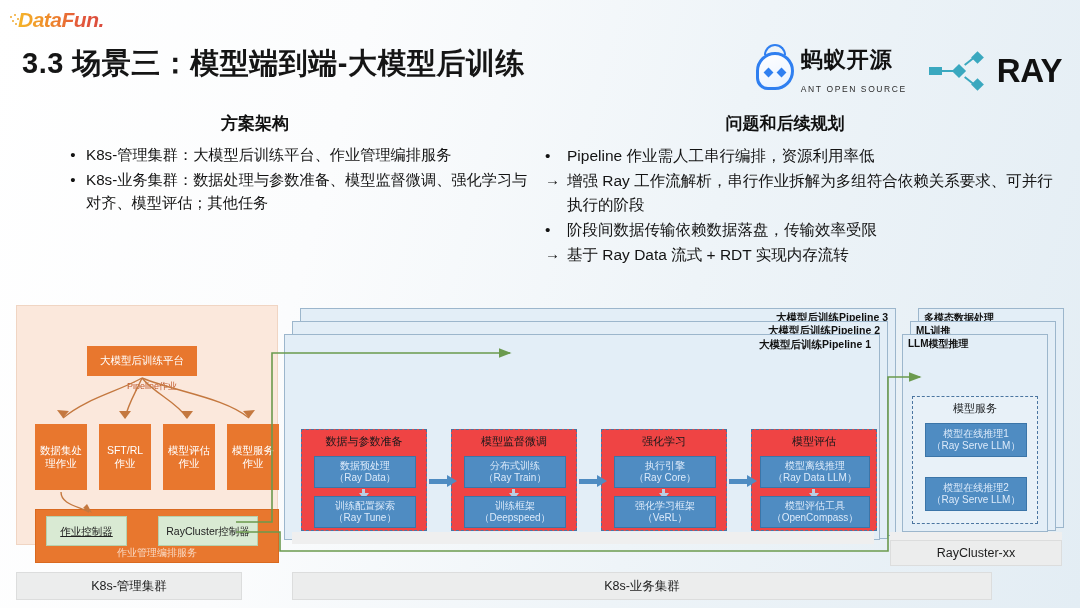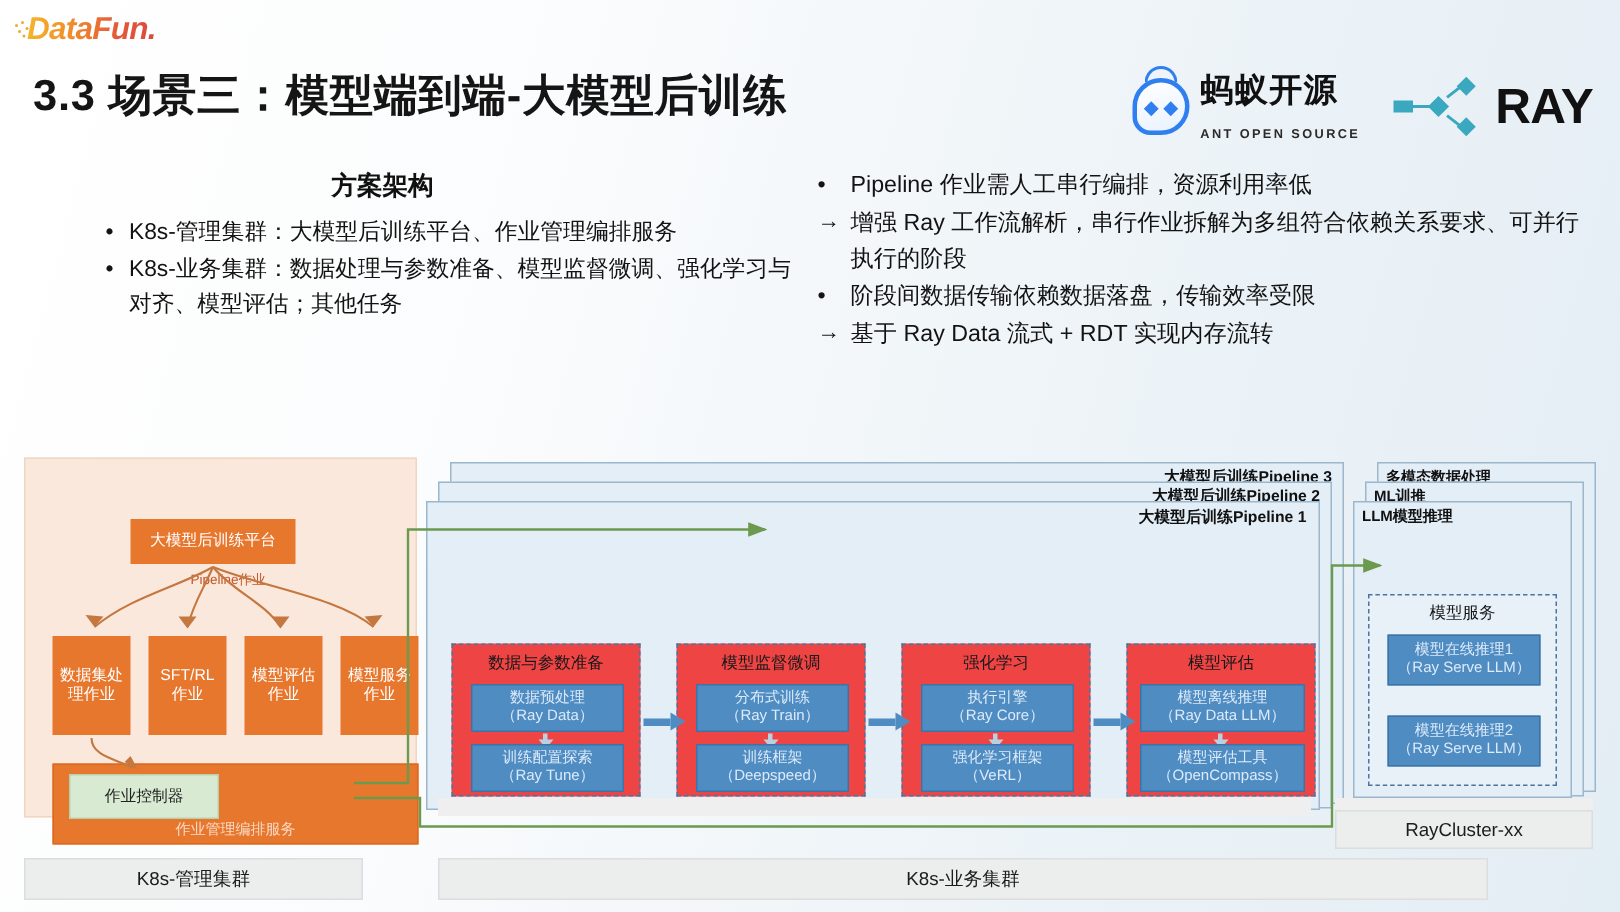--- a/index.html
+++ b/index.html
@@ -41,21 +41,21 @@
   }
   .ant-mark::before, .ant-mark::after {
     content:''; position:absolute; width:7px; height:7px; background:#2f7ff0; transform: rotate(45deg);
   }
   .ant-mark::before { left:6px; top:14px; }
   .ant-mark::after  { right:6px; top:14px; }
   .ant-antenna { position:absolute; top:-11px; left:5px; width:22px; height:11px;
      border:2.5px solid #2f7ff0; border-bottom:none; border-radius:11px 11px 0 0; }
   .ant-texts { line-height: 1.05; }
   .ant-cn { font-size: 22px; font-weight: bold; color:#111; letter-spacing:1px; }
-  .ant-en { font-size: 8.5px; font-weight: bold; color:#2b2b2b; letter-spacing: 1.6px; margin-top:14px;}
+  .ant-en { font-size: 8.5px; font-weight: normal; color:#2b2b2b; letter-spacing: 1.6px; margin-top:14px;}
   .ray-logo { display:flex; align-items:center; gap:10px; }
   .ray-mark { position: relative; width: 58px; height: 38px; }
   .ray-mark span { position:absolute; background:#3aa8bf; }
   .ray-word { font-size: 33px; font-weight: bold; color:#111; letter-spacing:-0.5px; }
 
   
   .col { position: absolute; top: 112px; }
   .col.left  { left: 60px;  width: 480px; }
   .col.right { left: 545px; width: 520px; }
   .col h3 { text-align:center; font-size:17px; font-weight:bold; color:#101010; margin-bottom:9px; }
@@ -82,21 +82,21 @@
   .pipeline-label { position:absolute; left:110px; top:74px; font-size:9px; color:#c0582a; }
   .job-box { top:118px; width:52px; height:66px; padding:0 3px; }
   .job1 { left:18px; } .job2 { left:82px; } .job3 { left:146px; } .job4 { left:210px; }
   .orch-box { position:absolute; left:18px; top:203px; width:244px; height:54px;
               background:#e8772e; border:1px solid #d9691f; }
   .orch-title { position:absolute; left:0; bottom:2px; width:100%; text-align:center;
                 font-size:10px; color:#f8d9c4; }
   .gbox { position:absolute; top:6px; height:30px; background:#d9ead3; border:1px solid #b7d1ad;
           color:#222; font-size:10.5px; display:flex; align-items:center; justify-content:center;
           text-align:center; line-height:1.2; }
-  .gbox1 { left:10px; width:100px; }
+  .gbox1 { left:10px; width:81px;text-decoration:underline; }
   .gbox2 { left:122px; width:100px; }
 
   .bar { position:absolute; background:#eceded; border:1px solid #dcdddd; color:#1c1c1c;
          display:flex; align-items:center; justify-content:center; font-size:12.5px; }
   .bar-k8s-mgmt { left:16px; top:272px; width:226px; height:28px; }
   .bar-k8s-biz  { left:292px; top:272px; width:700px; height:28px; }
   .bar-rc01 { left:292px; top:240px; width:582px; height:26px; }
   .bar-rcxx { left:890px; top:240px; width:172px; height:26px; }
   .plate { position:absolute; background:#efefef; }
   .plate1 { left:292px; top:232px; width:582px; height:12px; }
@@ -203,20 +203,21 @@
       <span class="tx">K8s-管理集群：大模型后训练平台、作业管理编排服务</span>
     </li>
     <li>
       <span class="mk">•</span>
       <span class="tx">K8s-业务集群：数据处理与参数准备、模型监督微调、强化学习与对齐、模型评估；其他任务</span>
     </li>
   </ul>
 </div>
 
 <div class="col right">
+  <h3>问题和后续规划</h3>
   <ul class="bullets">
     <li>
       <span class="mk">•</span>
       <span class="tx">Pipeline 作业需人工串行编排，资源利用率低</span>
     </li>
     <li class="arrow-li">
       <span class="mk">→</span>
       <span class="tx">增强 Ray 工作流解析，串行作业拆解为多组符合依赖关系要求、可并行执行的阶段</span>
     </li>
     <li>
@@ -236,20 +237,21 @@
     <div class="obox platform-box">大模型后训练平台</div>
     <div class="pipeline-label">Pipeline作业</div>
 
     <div class="obox job-box job1">数据集处理作业</div>
     <div class="obox job-box job2">SFT/RL作业</div>
     <div class="obox job-box job3">模型评估作业</div>
     <div class="obox job-box job4">模型服务作业</div>
 
     <div class="orch-box">
       <div class="gbox gbox1">作业控制器</div>
+      <div class="gbox gbox2">RayCluster控制器</div>
       <div class="orch-title">作业管理编排服务</div>
     </div>
 
     <svg width="262" height="240" style="position:absolute;left:0;top:0;pointer-events:none">
       <g fill="none" stroke="#c4783f" stroke-width="1.4">
         <path d="M125,72 C 100,86 70,92 46,112"></path>
         <path d="M125,72 C 118,88 112,96 108,112"></path>
         <path d="M125,72 C 138,88 160,96 170,112"></path>
         <path d="M125,72 C 160,86 208,92 232,112"></path>
         <path d="M44,186 C 44,198 60,200 72,206"></path>

